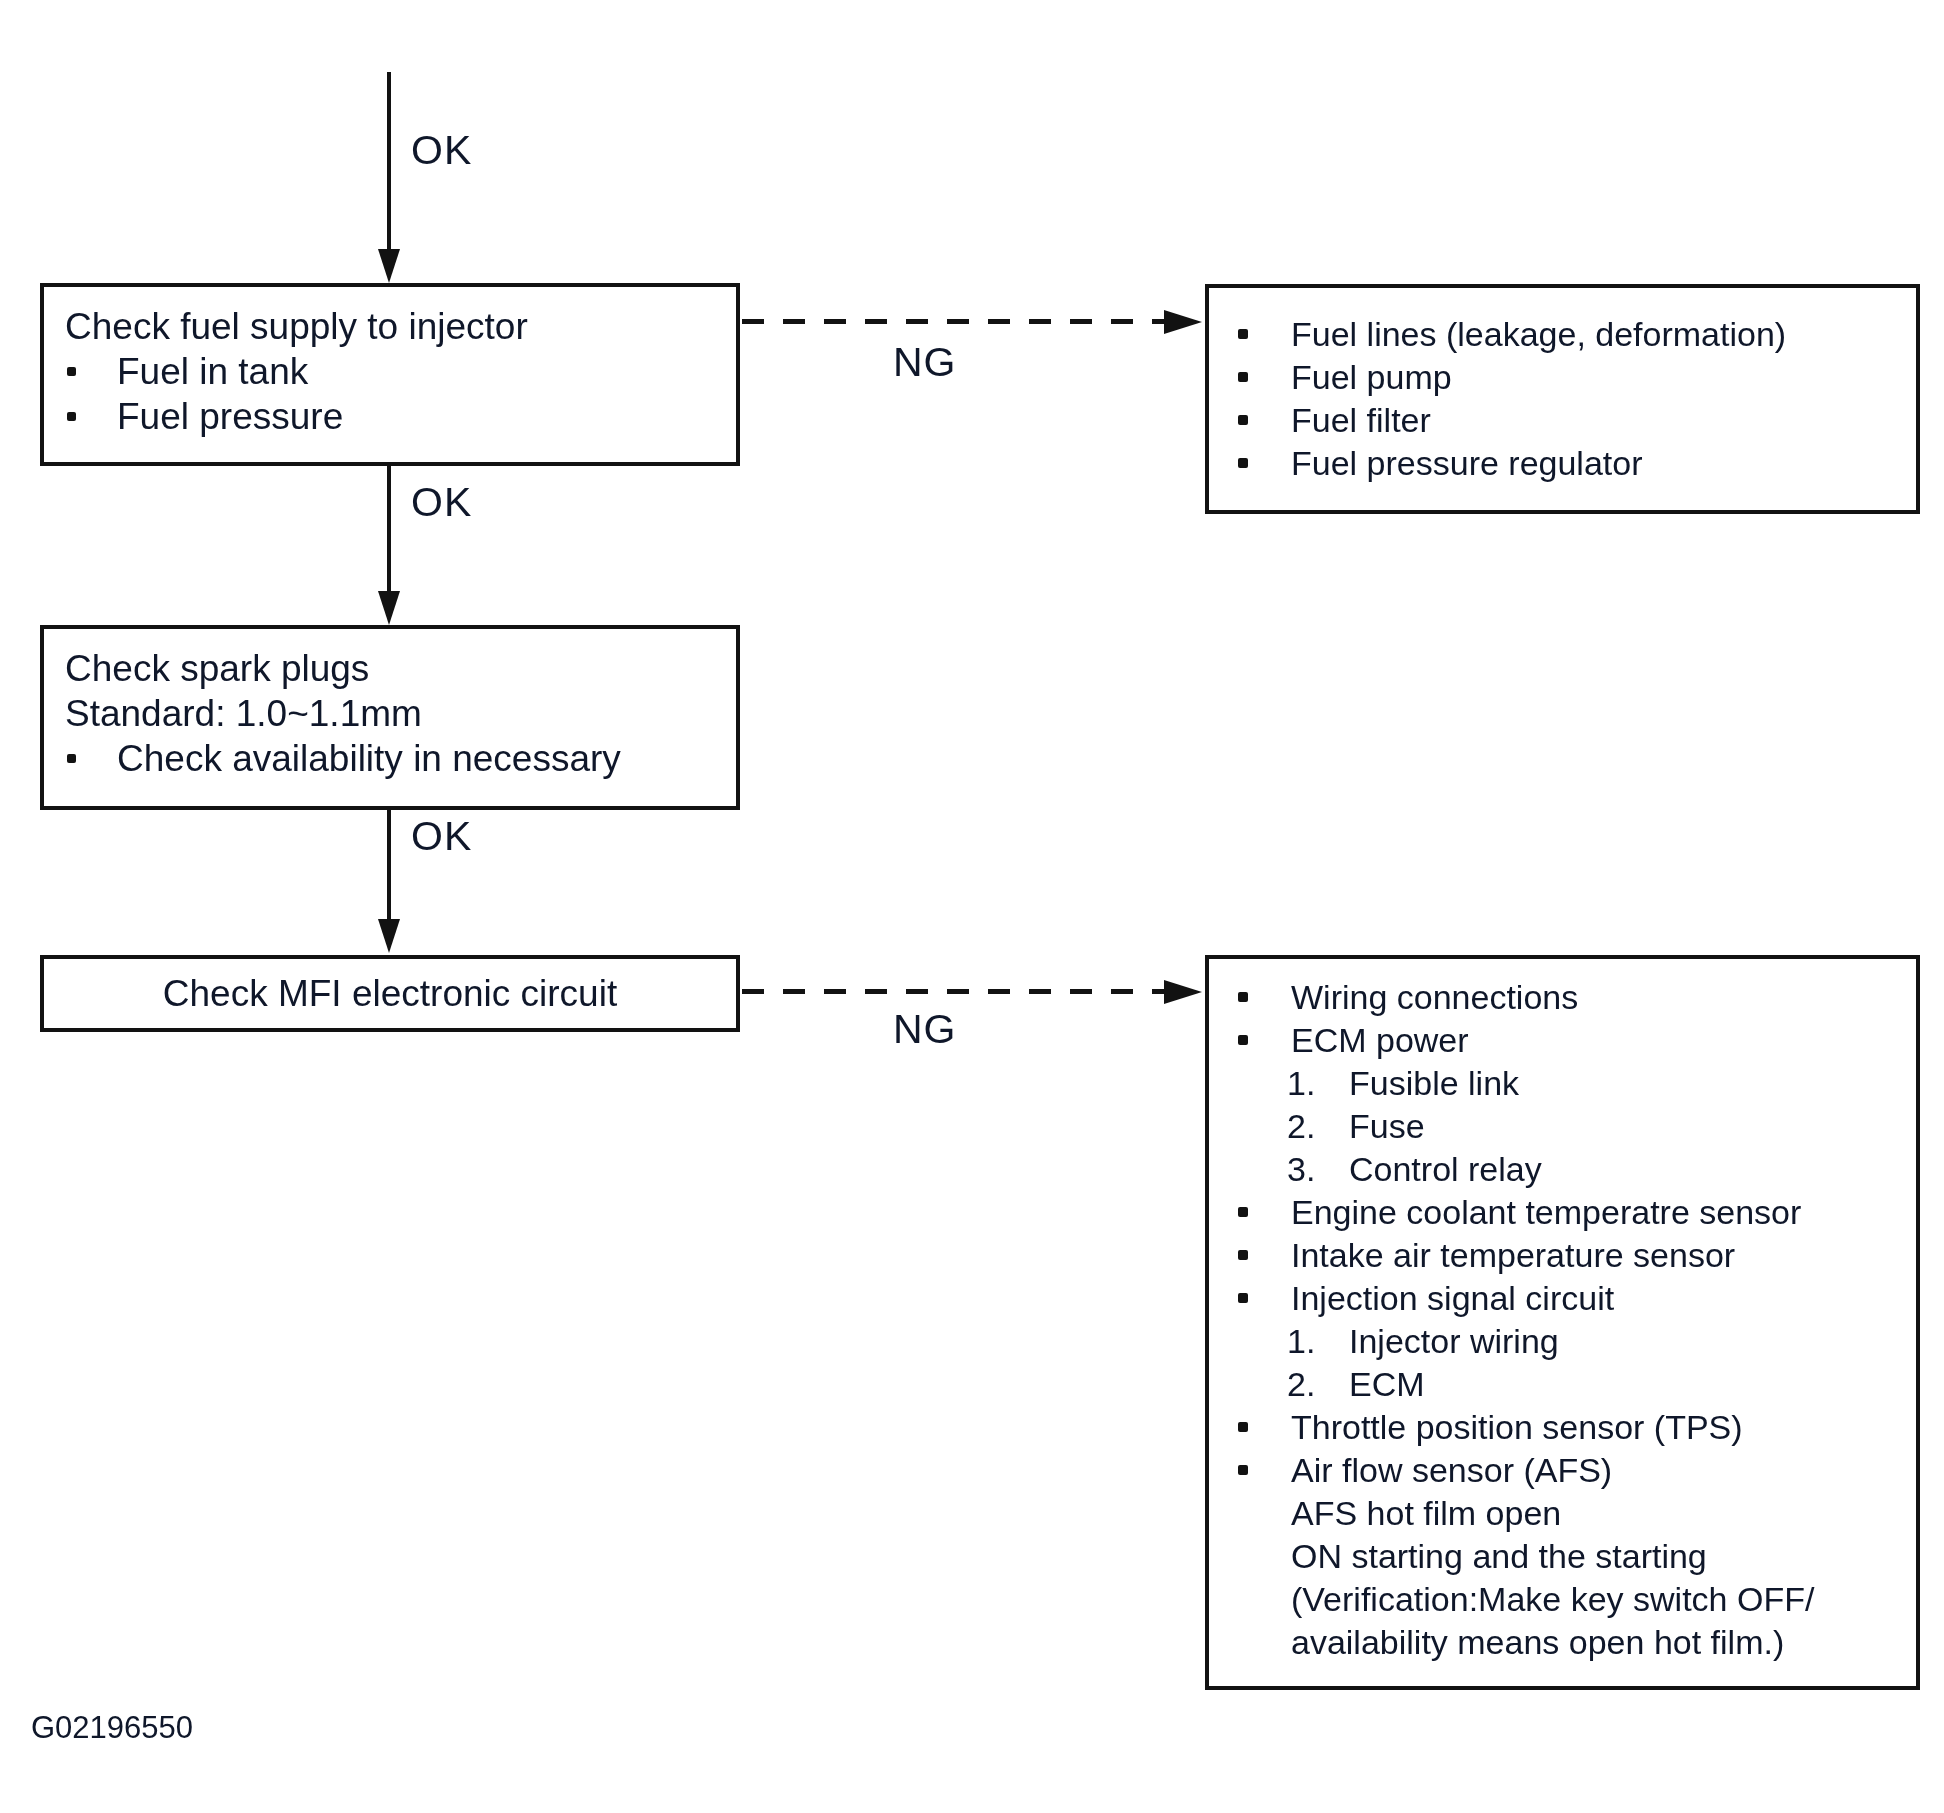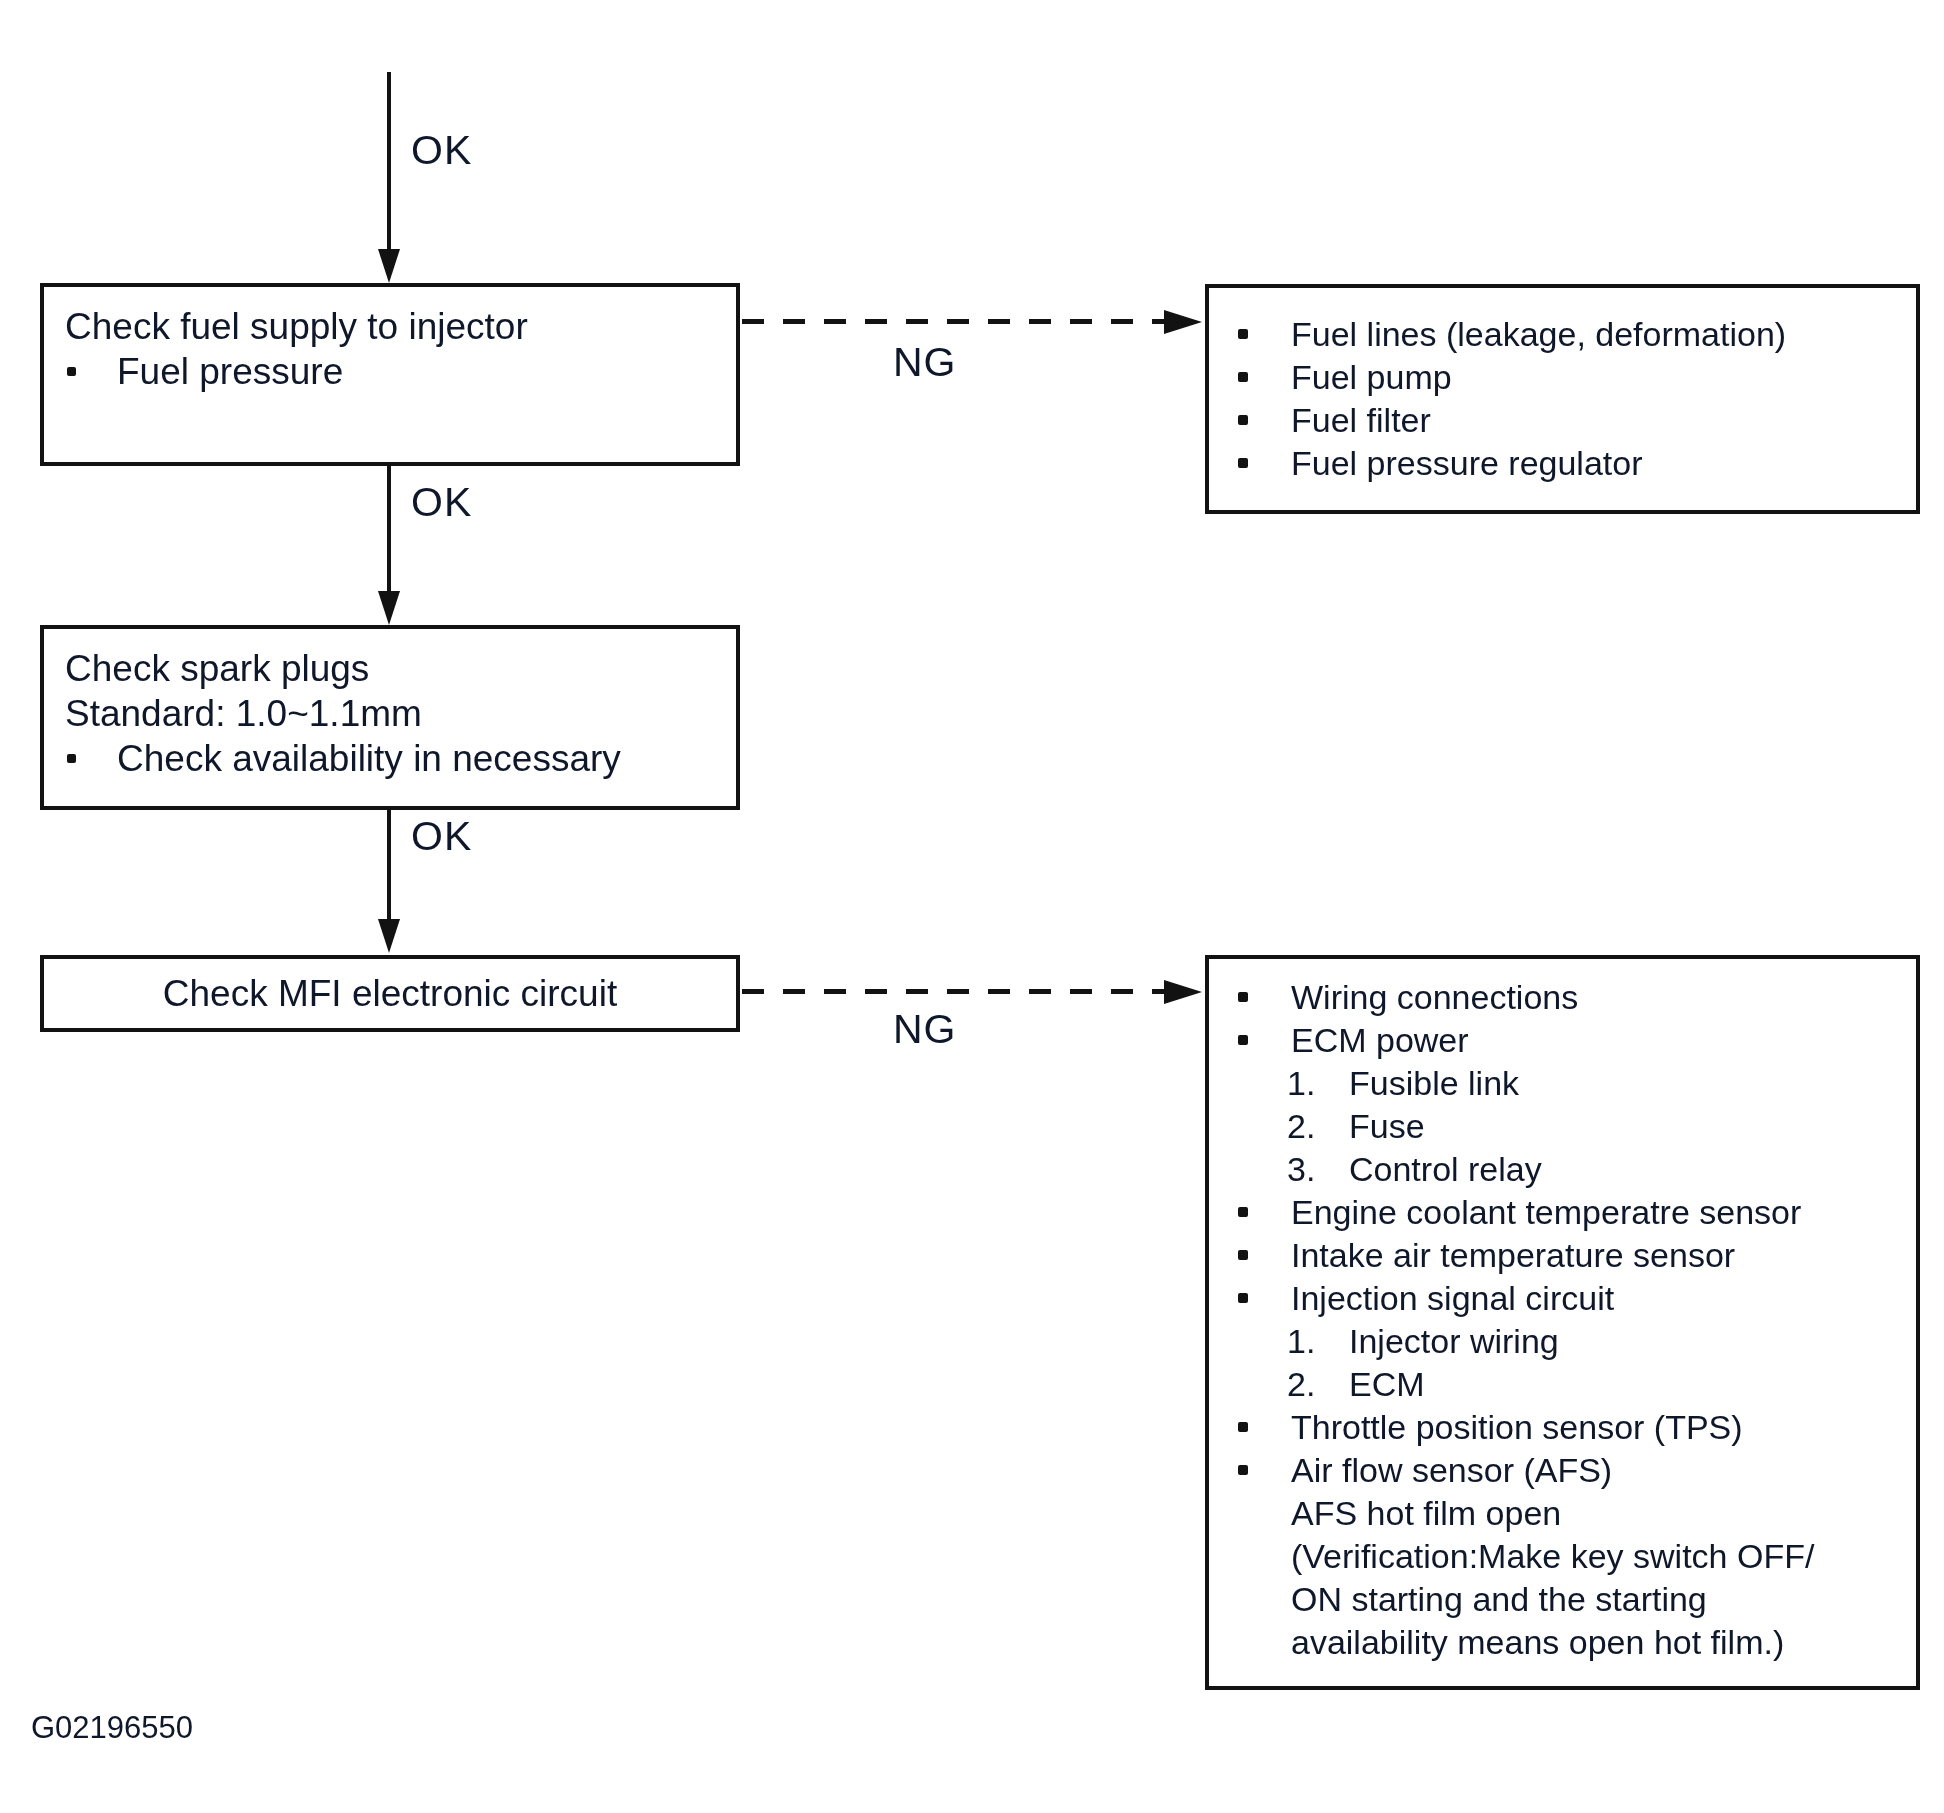--- a/index.html
+++ b/index.html
@@ -84,20 +84,26 @@
   <div class="head-down" style="left:378px; top:249px;"></div>
   <div class="flow-label" style="left:411px; top:128px;">OK</div>
 
   <div class="box" style="left:40px; top:283px; width:700px; height:183px;">
     <div class="ltext lpad">
       <div>Check fuel supply to injector</div>
       <div class="lrow">
         <span class="lmk">
             <span class="dot"></span>
           </span>
+        <span>Fuel in tank</span>
+      </div>
+      <div class="lrow">
+        <span class="lmk">
+            <span class="dot"></span>
+          </span>
         <span>Fuel pressure</span>
       </div>
     </div>
   </div>
 
   <div class="dashline" style="left:742px; top:319px; width:422px;"></div>
   <div class="head-right" style="left:1164px; top:310px;"></div>
   <div class="flow-label" style="left:893px; top:340px;">NG</div>
 
   <div class="box" style="left:1205px; top:284px; width:715px; height:230px;">
@@ -221,26 +227,26 @@
       <div class="rrow">
         <span class="rmk">
             <span class="dot"></span>
           </span>
         <span>Air flow sensor (AFS)</span>
       </div>
       <div class="rrow plain">
         <span>AFS hot film open</span>
       </div>
       <div class="rrow plain">
+        <span>ON starting and the starting</span>
+      </div>
+      <div class="rrow plain">
         <span>(Verification:Make key switch OFF/</span>
       </div>
       <div class="rrow plain">
-        <span>ON starting and the starting</span>
-      </div>
-      <div class="rrow plain">
         <span>availability means open hot film.)</span>
       </div>
     </div>
   </div>
 
   <div class="figure-id" style="left:31px; top:1711px;">G02196550</div>
 
 </div>
 
 </body></html>

